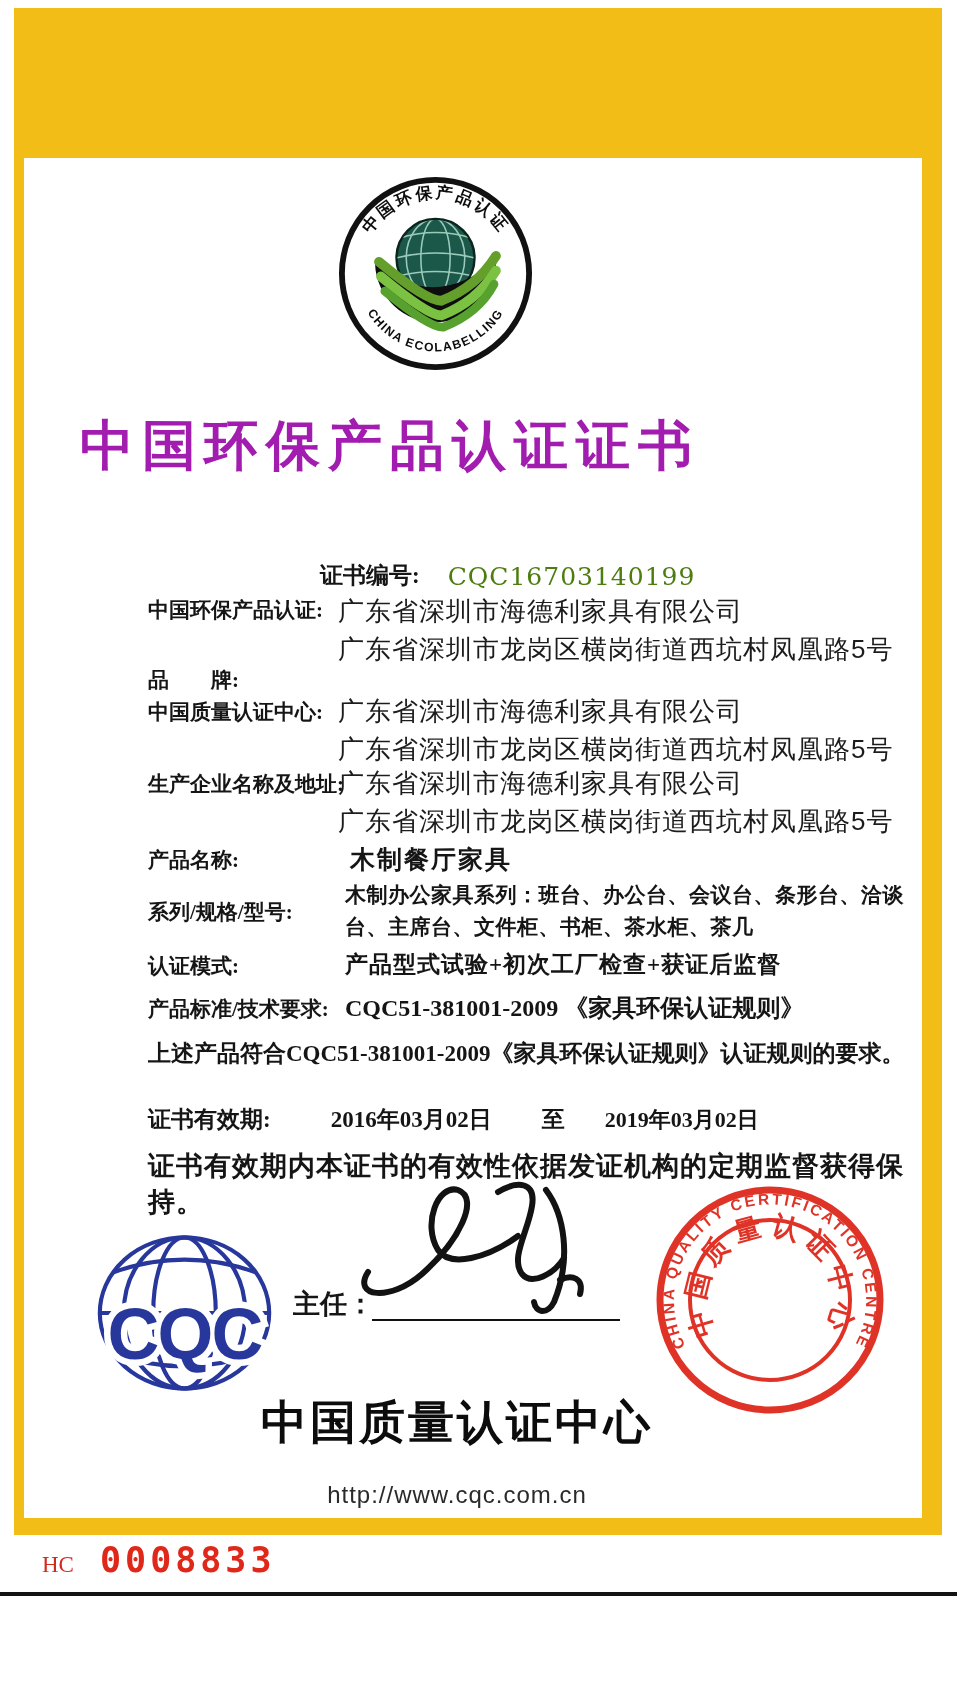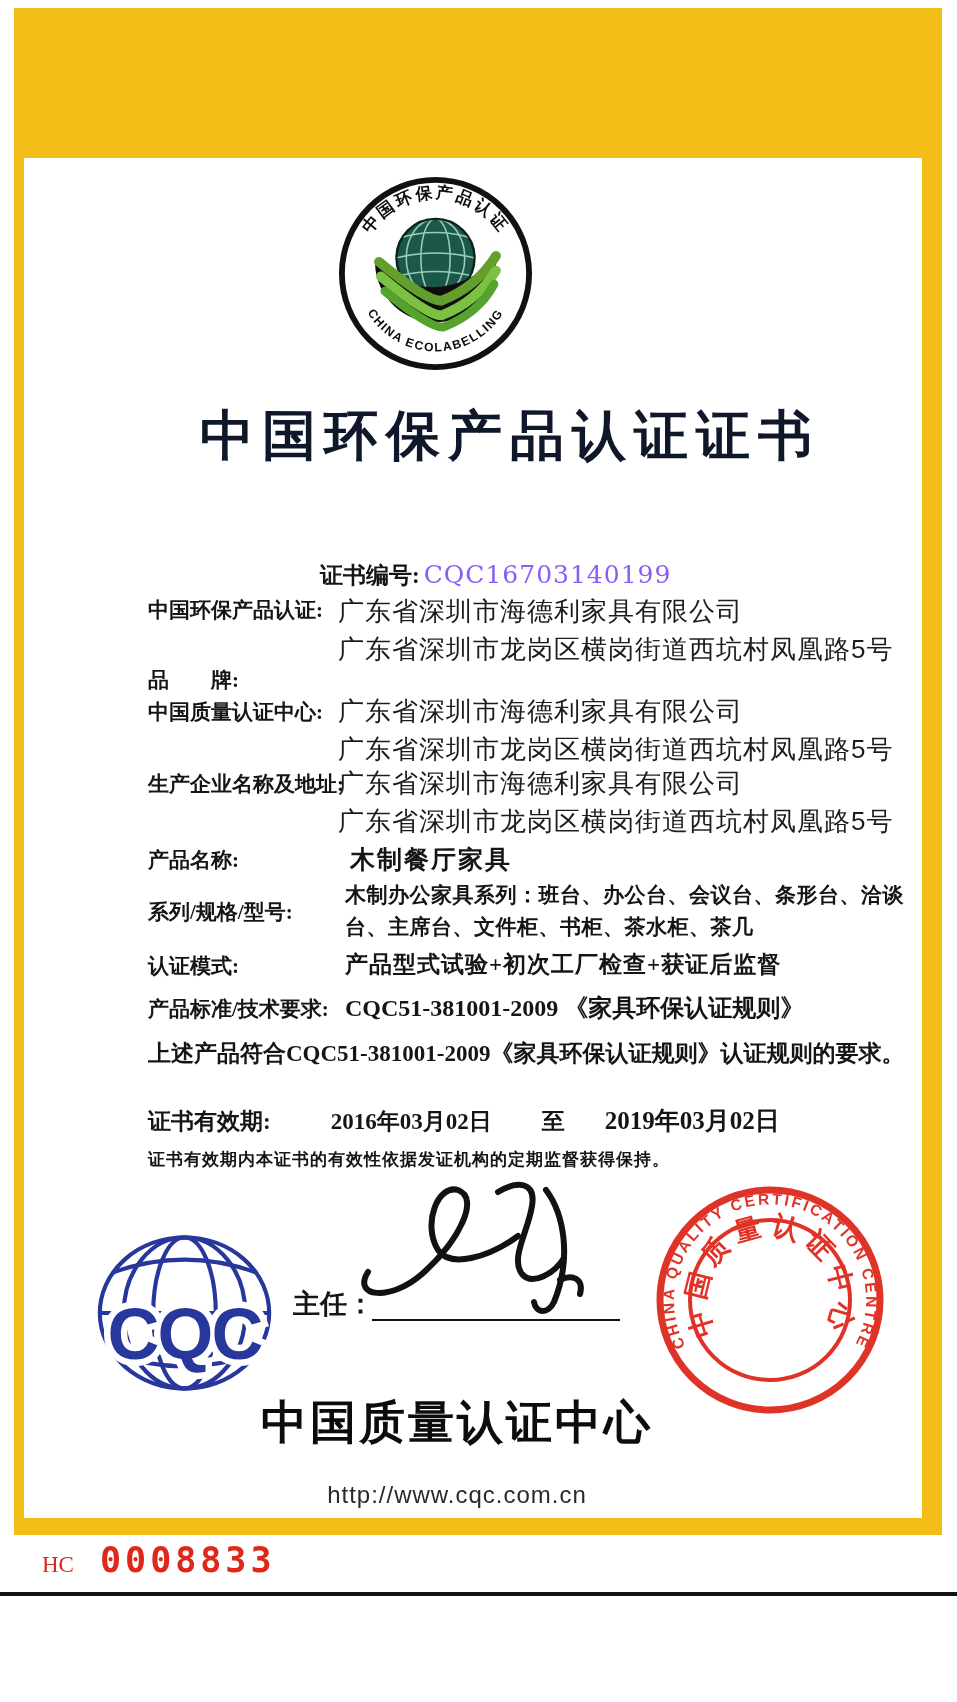--- a/index.html
+++ b/index.html
@@ -5,23 +5,23 @@
   html,body{margin:0;padding:0;background:#ffffff;}
   #page{position:relative;width:957px;height:1702px;background:#ffffff;overflow:hidden;
         font-family:"Liberation Sans",sans-serif;color:#111;}
   .abs{position:absolute;}
   
   #frame{left:14px;top:8px;width:928px;height:1527px;background:#F2BD17;}
   #inner{left:24px;top:158px;width:898px;height:1360px;background:#ffffff;}
   
   .kai{font-family:"Liberation Serif",serif;font-weight:bold;color:#151515;}
   .hei{font-family:"Liberation Sans",sans-serif;color:#1c1c1c;}
-  .num{font-family:"DejaVu Serif",serif;color:#8b5cf6;}
-  .title{font-size:54px;font-weight:bold;letter-spacing:8px;text-align:right;color:#0f172a;
-         font-family:"Liberation Sans",sans-serif;}
+  .num{font-family:"DejaVu Serif",serif;color:#4d7c0f;}
+  .title{font-size:54px;font-weight:bold;letter-spacing:8px;text-align:left;color:#a21caf;
+         font-family:"Liberation Sans",sans-serif;margin-top:10px;}
   .label{font-size:21px;}
   .val{font-size:26px;letter-spacing:1px;}
   .val-sm{font-size:21px;letter-spacing:0.5px;}
   .stmt{font-size:23px;line-height:35px;}
   .footer-org{font-size:46px;font-weight:bold;letter-spacing:3px;text-align:center;color:#0c0c0c;
               font-family:"Liberation Sans",sans-serif;}
   .footer-addr{font-size:21px;text-align:center;color:#1a1a1a;font-weight:bold;}
   .footer-url{font-size:24px;text-align:center;color:#2a2a2a;letter-spacing:1px;}
   .serial-hc{font-size:23px;color:#d42a1c;font-family:"Liberation Serif",serif;}
   .serial-no{font-size:35px;color:#e0281a;font-family:"DejaVu Sans Mono",monospace;
@@ -70,21 +70,21 @@
         <textPath href="#ecoTop" startOffset="50%" text-anchor="middle">中国环保产品认证</textPath>
       </text>
       <text font-size="12.5" font-weight="bold" letter-spacing="1.5" fill="#0c0c0c" font-family="Liberation Sans, sans-serif">
         <textPath href="#ecoBot" startOffset="50%" text-anchor="middle">CHINA ECOLABELLING</textPath>
       </text>
     </svg>
   </div>
 
   <div class="abs title" style="left:80px;top:400px;width:740px;">中国环保产品认证证书</div>
 
-  <div class="abs" style="left:320px;top:560px;display:flex;align-items:flex-start;gap:4px;">
+  <div class="abs" style="left:320px;top:560px;display:flex;align-items:flex-end;gap:28px;">
     <span class="kai" style="font-size:23px;">证书编号:</span>
     <span class="num" style="font-size:25px;letter-spacing:1px;">CQC16703140199</span>
   </div>
 
   <div class="abs kai label" style="left:148px;top:596px;">中国环保产品认证:</div>
   <div class="abs hei val" style="left:338px;top:594px;">广东省深圳市海德利家具有限公司</div>
   <div class="abs hei val" style="left:338px;top:632px;">广东省深圳市龙岗区横岗街道西坑村凤凰路5号</div>
 
   <div class="abs kai label" style="left:148px;top:666px;">品　　牌:</div>
   <div class="abs hei val" style="left:338px;top:664px;"></div>
@@ -109,24 +109,24 @@
 
   <div class="abs kai label" style="left:148px;top:995px;">产品标准/技术要求:</div>
   <div class="abs kai" style="left:345px;top:992px;font-size:24px;">CQC51-381001-2009 《家具环保认证规则》</div>
 
   <div class="abs kai stmt" style="left:148px;top:1036px;width:770px;">上述产品符合CQC51-381001-2009《家具环保认证规则》认证规则的要求。</div>
 
   <div class="abs" style="left:148px;top:1104px;display:flex;align-items:baseline;">
     <span class="kai" style="font-size:23px;">证书有效期:</span>
     <span class="kai" style="font-size:23px;margin-left:60px;">2016年03月02日</span>
     <span class="kai" style="font-size:23px;margin-left:50px;">至</span>
-    <span class="kai" style="font-size:25px;margin-left:40px;">2019年03月02日</span>
+    <span class="kai" style="font-size:22px;margin-left:40px;">2019年03月02日</span>
   </div>
 
-  <div class="abs kai" style="left:148px;top:1148px;font-size:17px;letter-spacing:1px;">证书有效期内本证书的有效性依据发证机构的定期监督获得保持。</div>
+  <div class="abs kai" style="left:148px;top:1148px;font-size:27px;letter-spacing:1px;">证书有效期内本证书的有效性依据发证机构的定期监督获得保持。</div>
 
   <div class="abs" style="left:92px;top:1232px;width:185px;height:162px;">
     <svg width="185" height="162" viewBox="0 0 200 176">
       <g stroke="#27379B" stroke-width="4.5" fill="none">
         <ellipse cx="100" cy="88" rx="92" ry="82"></ellipse>
         <ellipse cx="100" cy="88" rx="34" ry="82"></ellipse>
         <ellipse cx="100" cy="88" rx="66" ry="82"></ellipse>
         <path d="M 22,44 Q 100,16 178,44"></path>
         <path d="M 8,88 L 192,88"></path>
         <path d="M 22,132 Q 100,160 178,132"></path>

